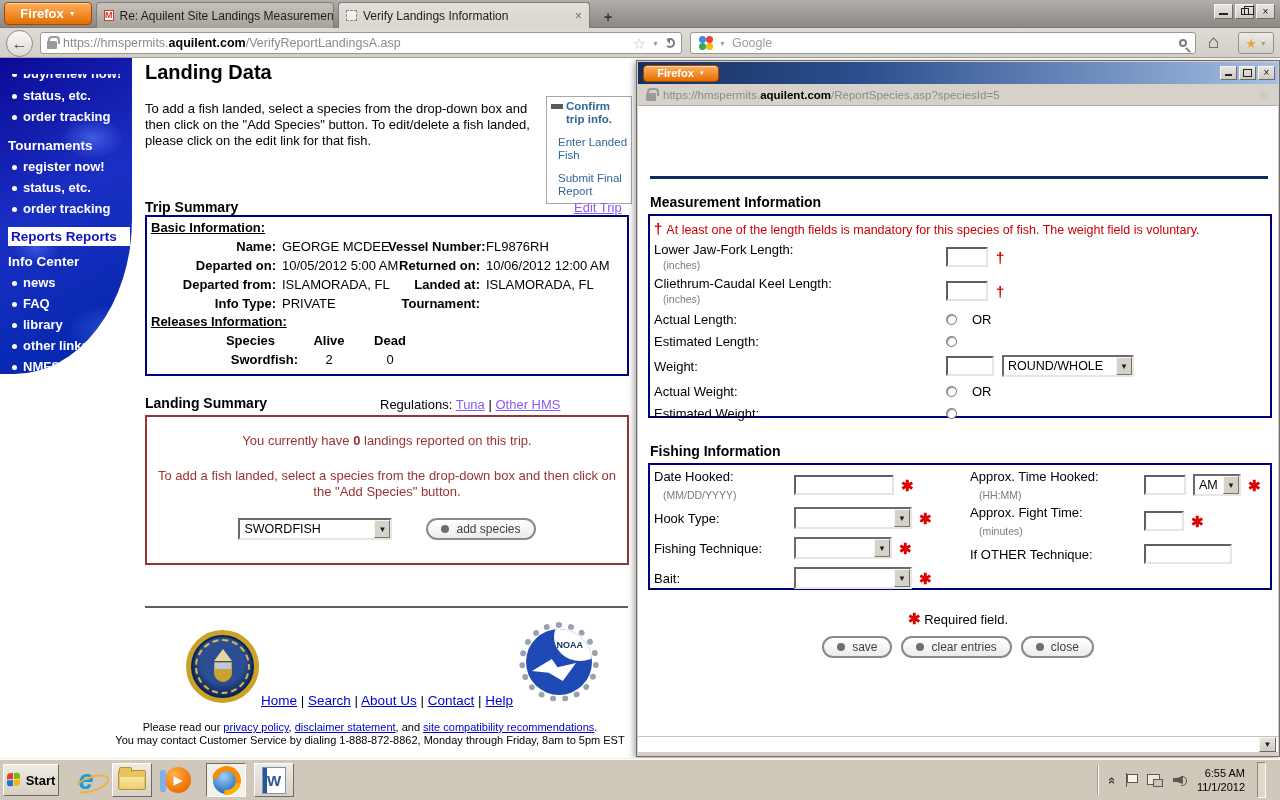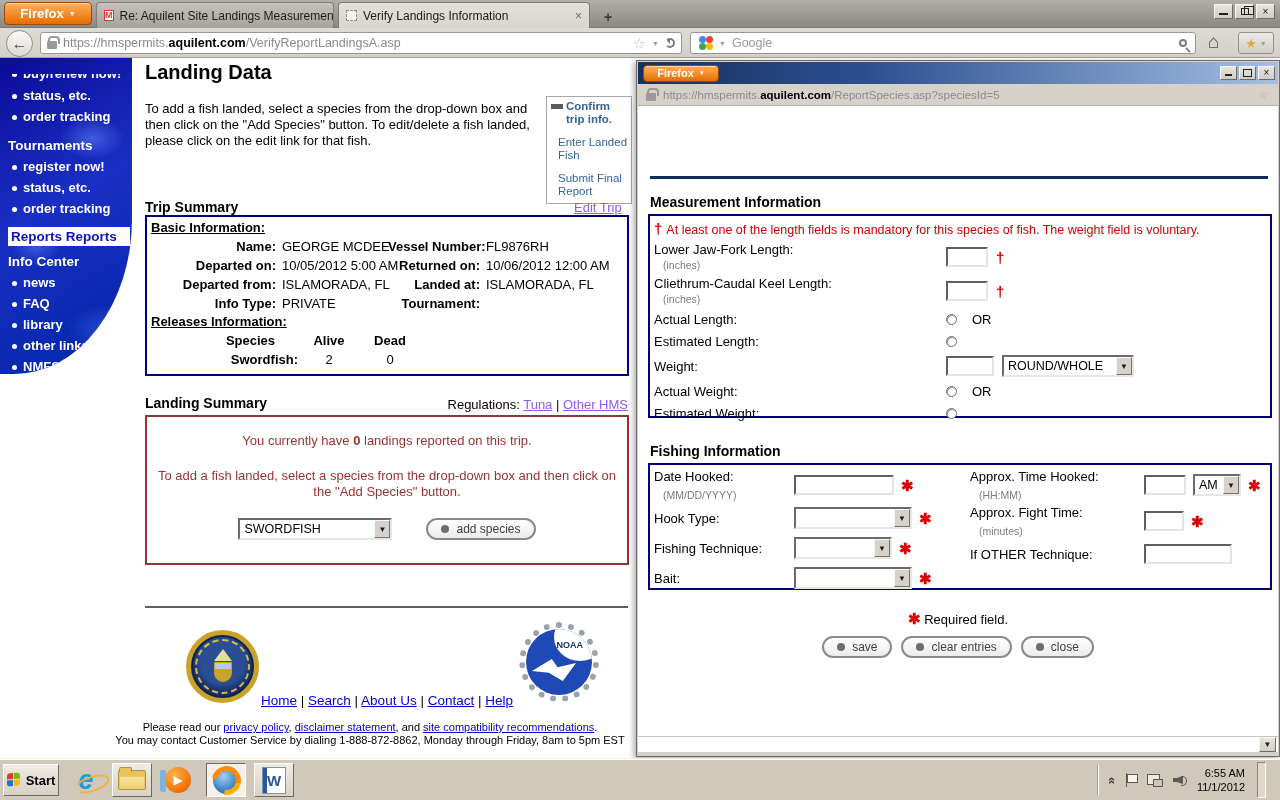--- a/index.html
+++ b/index.html
@@ -97,21 +97,21 @@
   .uhead { font-weight:bold; text-decoration:underline; margin:1px 0 2px 0; }
   .trow { display:grid; grid-template-columns:125px 112px 92px auto; align-items:baseline; line-height:19px; }
   .trow .lab { font-weight:bold; text-align:right; white-space:nowrap; }
   .trow .val { padding-left:6px; white-space:nowrap; }
   .reltab { margin-left:52px; line-height:19px; }
   .relhrow, .reldrow { display:grid; grid-template-columns:95px 62px 60px; }
   .relhrow span { font-weight:bold; text-align:center; }
   .reldrow .rl { font-weight:bold; text-align:right; }
   .reldrow .rv { text-align:center; }
   #landHead { position:absolute; left:145px; top:395px; }
-  #regline { position:absolute; left:380px; top:397px; width:248px; text-align:right; font-size:13px; white-space:nowrap; }
+  #regline { position:absolute; left:380px; top:397px; width:248px; text-align:left; font-size:13px; white-space:nowrap; }
   #landBox { position:absolute; left:145px; top:415px; width:484px; height:150px; border:2px solid #943434;
              color:#993333; font-size:13px; text-align:center; padding-top:16px; }
   #landBox .b0 { font-weight:bold; }
   #landBox .msg2 { margin-top:20px; line-height:16px; padding:0 2px; }
   .ddrow { margin-top:18px; display:flex; justify-content:center; align-items:center; gap:34px; }
   .pill { display:inline-flex; align-items:center; gap:7px; height:22px; padding:0 13px; border:2px solid #8a8a8a;
           border-radius:12px; background:linear-gradient(#ffffff,#ebebeb); color:#3f3f3f; font-size:12px; cursor:pointer; white-space:nowrap; }
   .pill:before { content:''; width:8px; height:8px; border-radius:50%; background:#6e6e6e; flex:none; }
   .dd { display:inline-flex; align-items:stretch; background:#fff; border:2px solid; height:22px;
         border-color:#6a6a6a #e6e6e6 #e6e6e6 #6a6a6a; }

